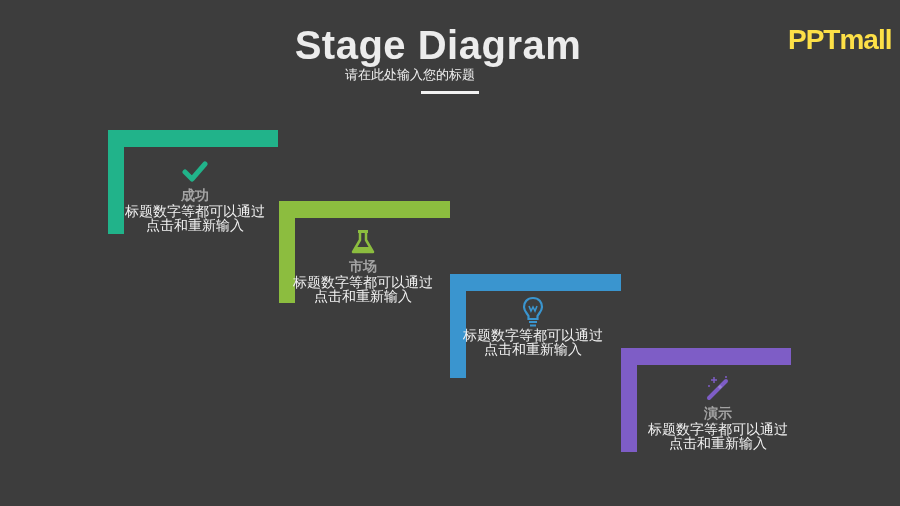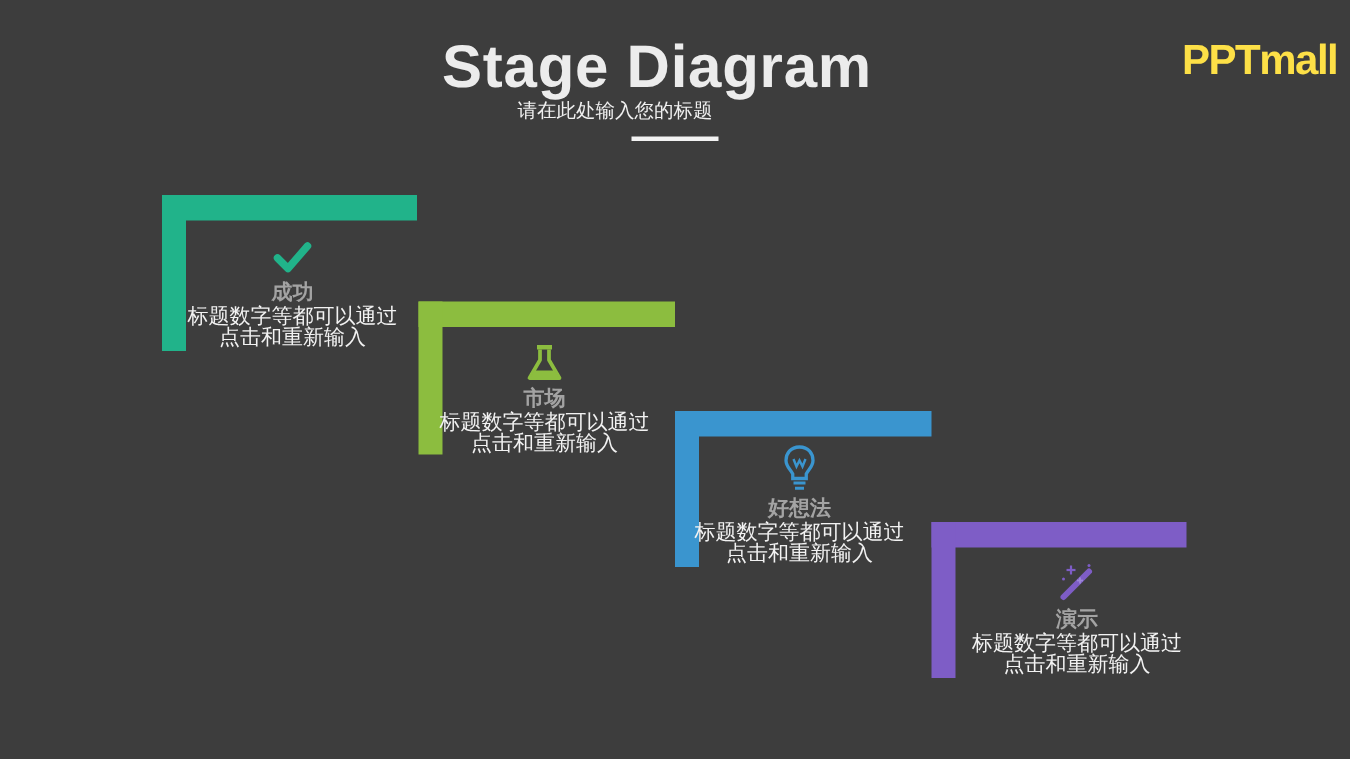--- a/index.html
+++ b/index.html
@@ -80,21 +80,20 @@
   <div class="h" style="width:171px; background:#3a95cf;"></div>
   <div class="v" style="height:104px; background:#3a95cf;"></div>
 </div>
 <div class="stage-content" style="left:458px; top:296px;">
   <svg class="stage-icon" width="22" height="32" viewBox="0 0 22 32" style="height:32px;">
     <path d="M11 2 C5 2 2 6.5 2 11 C2 15 5 17 6.5 20 L6.5 23 L15.5 23 L15.5 20 C17 17 20 15 20 11 C20 6.5 17 2 11 2 Z" fill="none" stroke="#3a95cf" stroke-width="2.2"></path>
     <path d="M7 10 L9 15 L11 11 L13 15 L15 10" fill="none" stroke="#3a95cf" stroke-width="1.6"></path>
     <rect x="7" y="25" width="8" height="2" fill="#3a95cf"></rect>
     <rect x="8" y="28.5" width="6" height="2" fill="#3a95cf"></rect>
   </svg>
-  <div class="stage-title">好想法</div>
   <div class="stage-desc">标题数字等都可以通过</div>
   <div class="stage-desc">点击和重新输入</div>
 </div>
 
 <div class="bracket" style="left:621px; top:348px;">
   <div class="h" style="width:170px; background:#7e5dc6;"></div>
   <div class="v" style="height:104px; background:#7e5dc6;"></div>
 </div>
 <div class="stage-content" style="left:643px; top:374px;">
   <svg class="stage-icon" width="28" height="28" viewBox="0 0 28 28" style="height:28px;">

